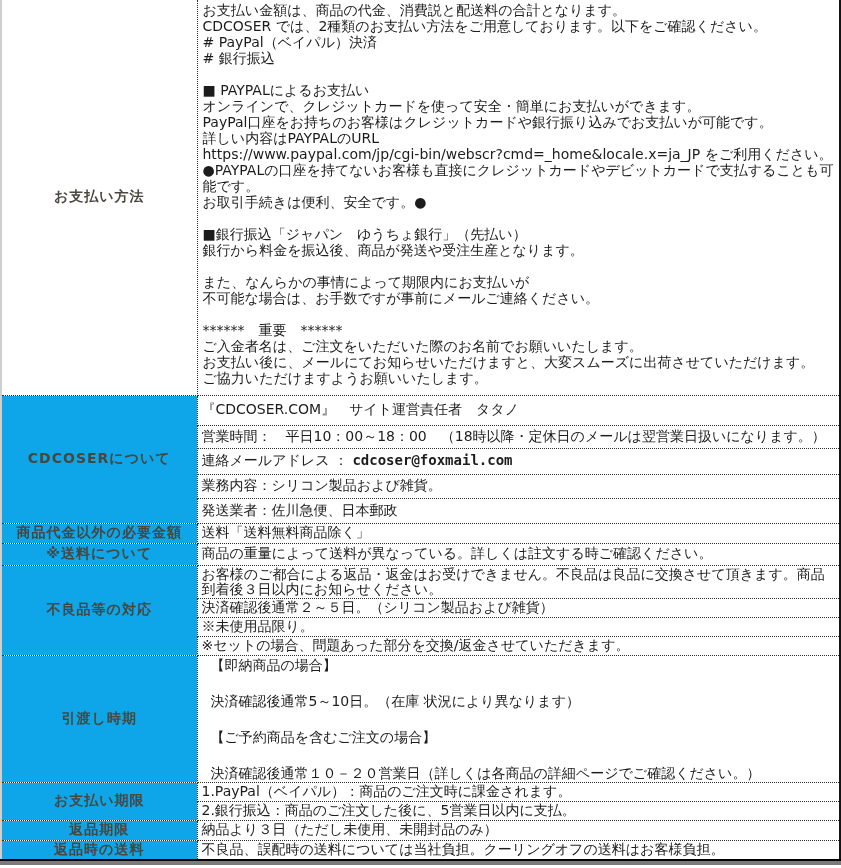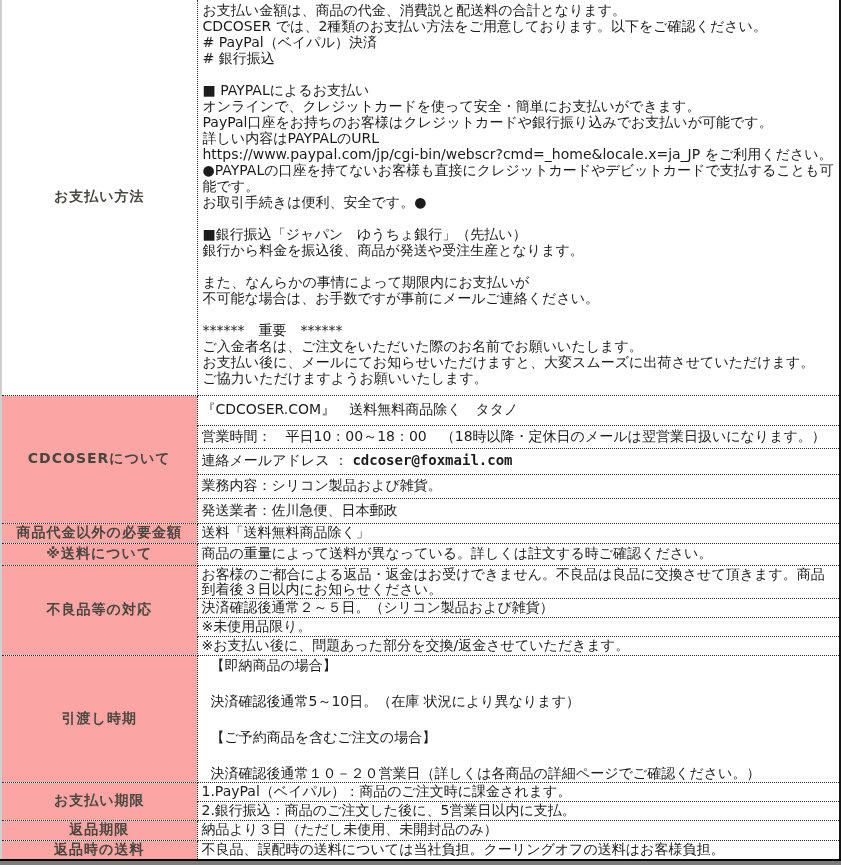--- a/index.html
+++ b/index.html
@@ -23,21 +23,21 @@
     vertical-align: middle;
     padding: 0 4px;
     overflow: hidden;
     box-sizing: border-box;
   }
   tr.first-row td { border-top: none; }
   tr.last-row td { border-bottom: none; }
   td.label {
     text-align: center;
     font-weight: bold;
-    background: #fca5a5;
+    background: #0ea5e9;
     color: #49463e;
     letter-spacing: 1px;
     padding: 0 2px;
   }
   td.label.white { background: #ffffff; }
   td.multiline {
     white-space: pre-wrap;
     vertical-align: top;
     line-height: 16px;
     padding: 2px 5px;
@@ -57,21 +57,21 @@
   .h-payment        { height: 395px; }
   .h-sitemanager    { height: 30px; }
   .h-hours          { height: 23px; }
   .h-contact        { height: 26px; }
   .h-business       { height: 24px; }
   .h-shipper        { height: 25px; }
   .h-extrafee       { height: 20px; }
   .h-shipnote       { height: 22px; }
   .h-defect0        { height: 33px; line-height: 15px; }
   .h-defect1        { height: 18px; }
-  .h-defect2        { height: 13px; }
+  .h-defect2        { height: 13px; font-family: Liberation Serif, serif; }
   .h-defect3        { height: 19px; }
   .h-delivery       { height: 125px; }
   .h-deadline0      { height: 18px; }
   .h-deadline1      { height: 17px; }
   .h-returndeadline { height: 20px; }
   .h-returnship     { height: 16px; }
   .bottom-bar {
     width: 841px;
     height: 6px;
     box-sizing: border-box;
@@ -111,21 +111,21 @@
 不可能な場合は、お手数ですが事前にメールご連絡ください。
 
 ******　重要　******
 ご入金者名は、ご注文をいただいた際のお名前でお願いいたします。
 お支払い後に、メールにてお知らせいただけますと、大変スムーズに出荷させていただけます。
 ご協力いただけますようお願いいたします。</td>
       </tr>
 
       <tr>
         <td class="label" rowspan="5">CDCOSERについて</td>
-        <td class="h-sitemanager">『CDCOSER.COM』　送料無料商品除く　タタノ</td>
+        <td class="h-sitemanager">『CDCOSER.COM』　サイト運営責任者　タタノ</td>
       </tr>
       <tr>
         <td class="h-hours">営業時間：　平日10：00～18：00　（18時以降・定休日のメールは翌営業日扱いになります。）</td>
       </tr>
       <tr>
         <td class="h-contact"><span>連絡メールアドレス ： </span><span class="email">cdcoser@foxmail.com</span></td>
       </tr>
       <tr>
         <td class="h-business">業務内容：シリコン製品および雑貨。</td>
       </tr>
@@ -147,21 +147,21 @@
         <td class="label" rowspan="4">不良品等の対応</td>
         <td class="h-defect0">お客様のご都合による返品・返金はお受けできません。不良品は良品に交換させて頂きます。商品到着後３日以内にお知らせください。</td>
       </tr>
       <tr>
         <td class="h-defect1">決済確認後通常２～５日。（シリコン製品および雑貨）</td>
       </tr>
       <tr>
         <td class="h-defect2">※未使用品限り。</td>
       </tr>
       <tr>
-        <td class="h-defect3">※お支払い後に、問題あった部分を交換/返金させていただきます。</td>
+        <td class="h-defect3">※セットの場合、問題あった部分を交換/返金させていただきます。</td>
       </tr>
 
       <tr>
         <td class="label">引渡し時期</td>
         <td class="delivery-cell h-delivery">【即納商品の場合】
 
 決済確認後通常5～10日。（在庫 状況により異なります）
 
 【ご予約商品を含むご注文の場合】
 

